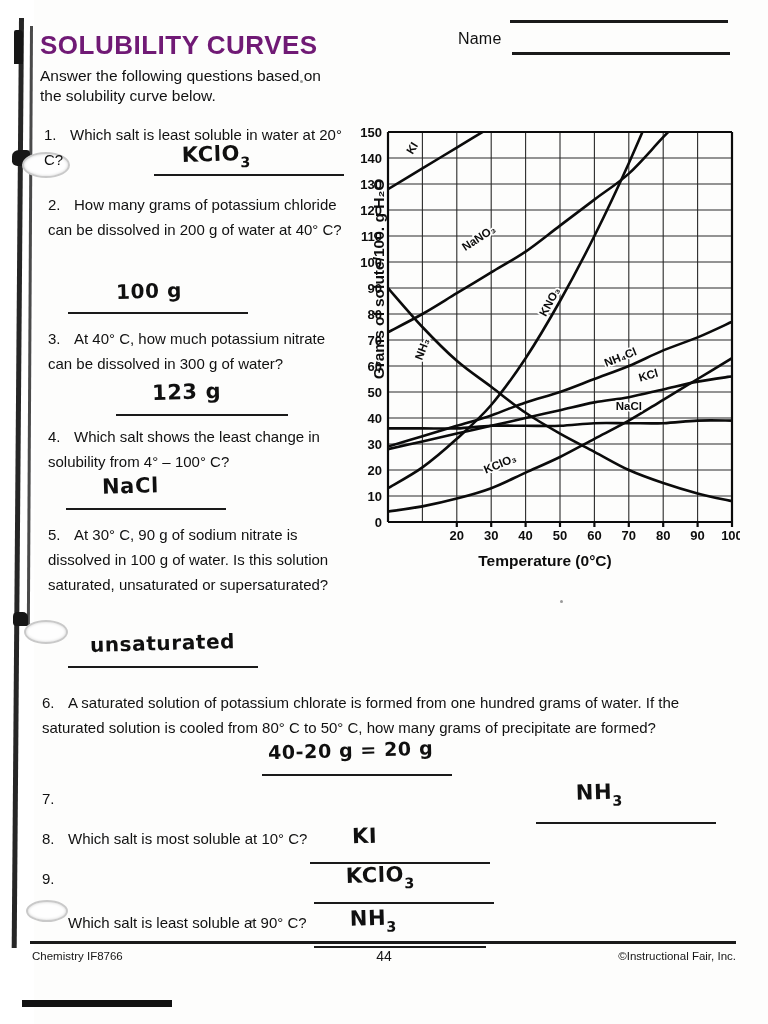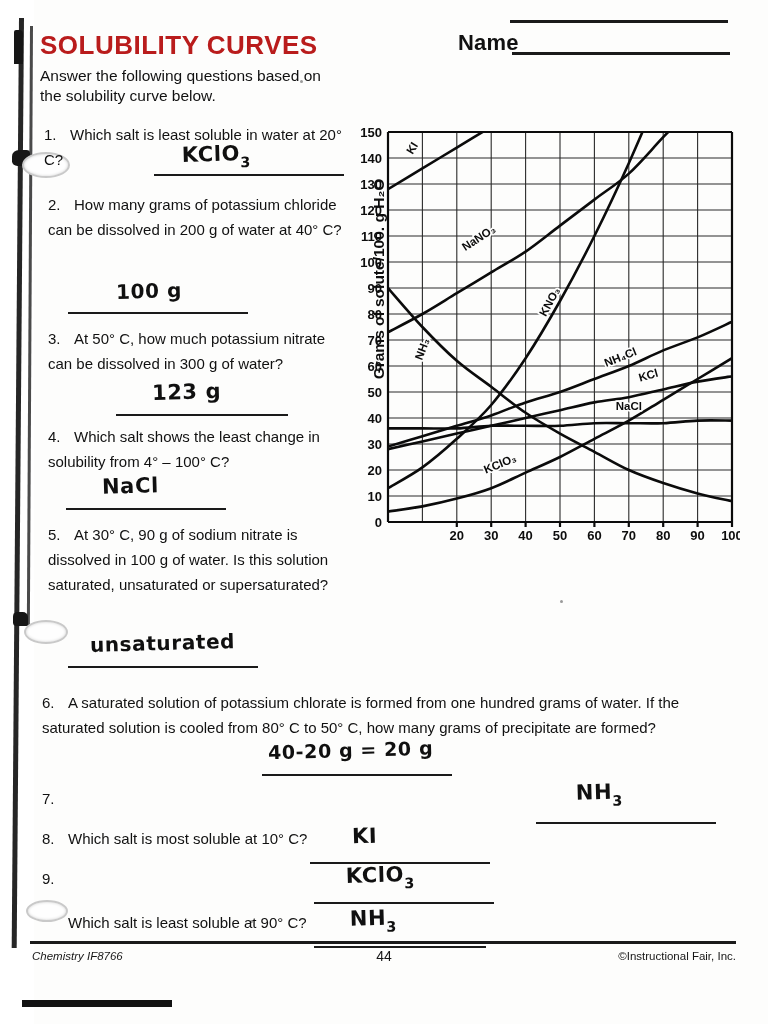--- a/index.html
+++ b/index.html
@@ -76,39 +76,38 @@
   
   .top-rule {
     position: absolute;
     left: 510px; top: 20px;
     width: 218px; height: 3px;
     background: #1a1a1a;
   }
   .name-label {
     position: absolute;
     left: 458px; top: 30px;
-    font-size: 22px;
+    font-size: 16px;
     color: #111;
     letter-spacing: .2px;
-    font-weight: bold;
   }
   .name-line {
     position: absolute;
     left: 512px; top: 52px;
     width: 218px; height: 3px;
     background: #1a1a1a;
   }
 
   .worksheet-title {
     position: absolute;
     left: 40px; top: 30px;
     font-size: 26px;
     font-weight: bold;
     letter-spacing: .5px;
-    color: #b91c1c;
+    color: #701a75;
   }
   .instructions {
     position: absolute;
     left: 40px; top: 66px;
     width: 305px;
     font-size: 15.5px;
     line-height: 20px;
     color: #111;
   }
 
@@ -167,21 +166,20 @@
     position: absolute;
     left: 30px; top: 941px;
     width: 706px; height: 3px;
     background: #1a1a1a;
   }
   .footer-left {
     position: absolute;
     left: 32px; top: 950px;
     font-size: 11.5px;
     color: #161616;
-    font-style: italic;
   }
   .footer-center {
     position: absolute;
     left: 0; top: 948px;
     width: 768px;
     text-align: center;
     font-size: 14px;
     color: #161616;
   }
   .footer-right {
@@ -286,21 +284,21 @@
   <div class="q" id="q2">
     <span class="num">2.</span>
     <span class="body">How many grams of potassium chloride can be dissolved in 200 g of water at 40° C?</span>
     <div class="ans-line" style="position:absolute;left:20px;top:98px;width:180px;height:22px;">
       <span class="hand" style="left:48px;top:-11px;font-size:20px;"><span>100 g</span></span>
     </div>
   </div>
 
   <div class="q" id="q3">
     <span class="num">3.</span>
-    <span class="body">At 50° C, how much potassium nitrate can be dissolved in 300 g of water?</span>
+    <span class="body">At 40° C, how much potassium nitrate can be dissolved in 300 g of water?</span>
     <div class="ans-line" style="position:absolute;left:68px;top:66px;width:172px;height:22px;">
       <span class="hand" style="left:36px;top:-12px;font-size:21px;"><span>123 g</span></span>
     </div>
   </div>
 
   <div class="q" id="q4">
     <span class="num">4.</span>
     <span class="body">Which salt shows the least change in solubility from 4° – 100° C?</span>
     <div class="ans-line" style="position:absolute;left:18px;top:62px;width:160px;height:22px;">
       <span class="hand" style="left:36px;top:-12px;font-size:21px;"><span>NaCl</span></span>
@@ -348,20 +346,21 @@
   <div class="q" id="q10">
     <span class="num"></span>
     <span class="body">Which salt is least soluble at 90° C?</span>
     <div class="ans-line" style="position:absolute;left:272px;top:14px;width:172px;height:22px;">
       <span class="hand" style="left:36px;top:-18px;font-size:21px;"><span>NH</span><sub>3</sub></span>
     </div>
   </div>
 
   <div id="chart-wrap">
     <div class="y-axis-title">Grams of solute/100. g H₂O</div>
+    <div class="x-axis-title">Temperature (0°C)</div>
     <svg class="plot" width="400" height="430" viewBox="0 0 400 430">
       <g id="grid-g">
           <line x1="48" y1="402" x2="392" y2="402" class="gridline"></line>
           <line x1="48" y1="376" x2="392" y2="376" class="gridline"></line>
           <line x1="48" y1="350" x2="392" y2="350" class="gridline"></line>
           <line x1="48" y1="324" x2="392" y2="324" class="gridline"></line>
           <line x1="48" y1="298" x2="392" y2="298" class="gridline"></line>
           <line x1="48" y1="272" x2="392" y2="272" class="gridline"></line>
           <line x1="48" y1="246" x2="392" y2="246" class="gridline"></line>
           <line x1="48" y1="220" x2="392" y2="220" class="gridline"></line>

